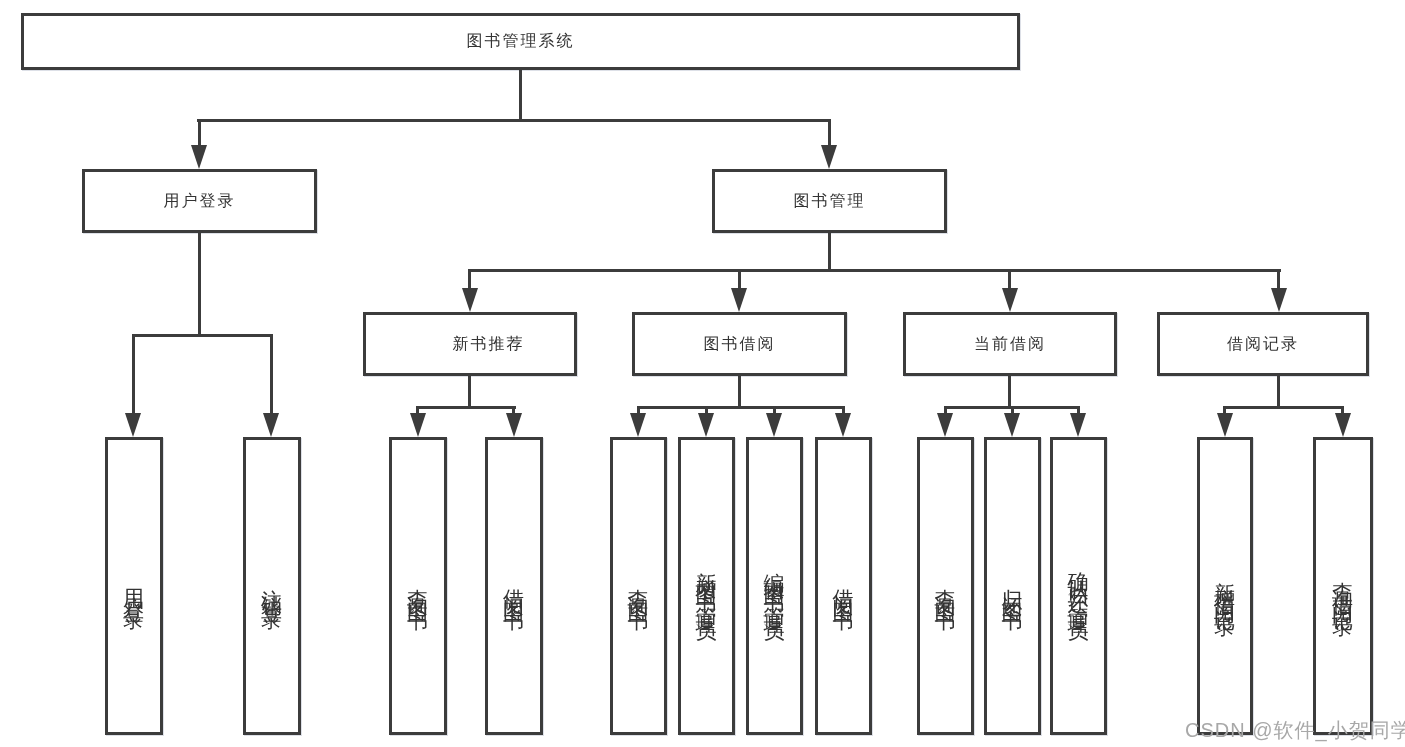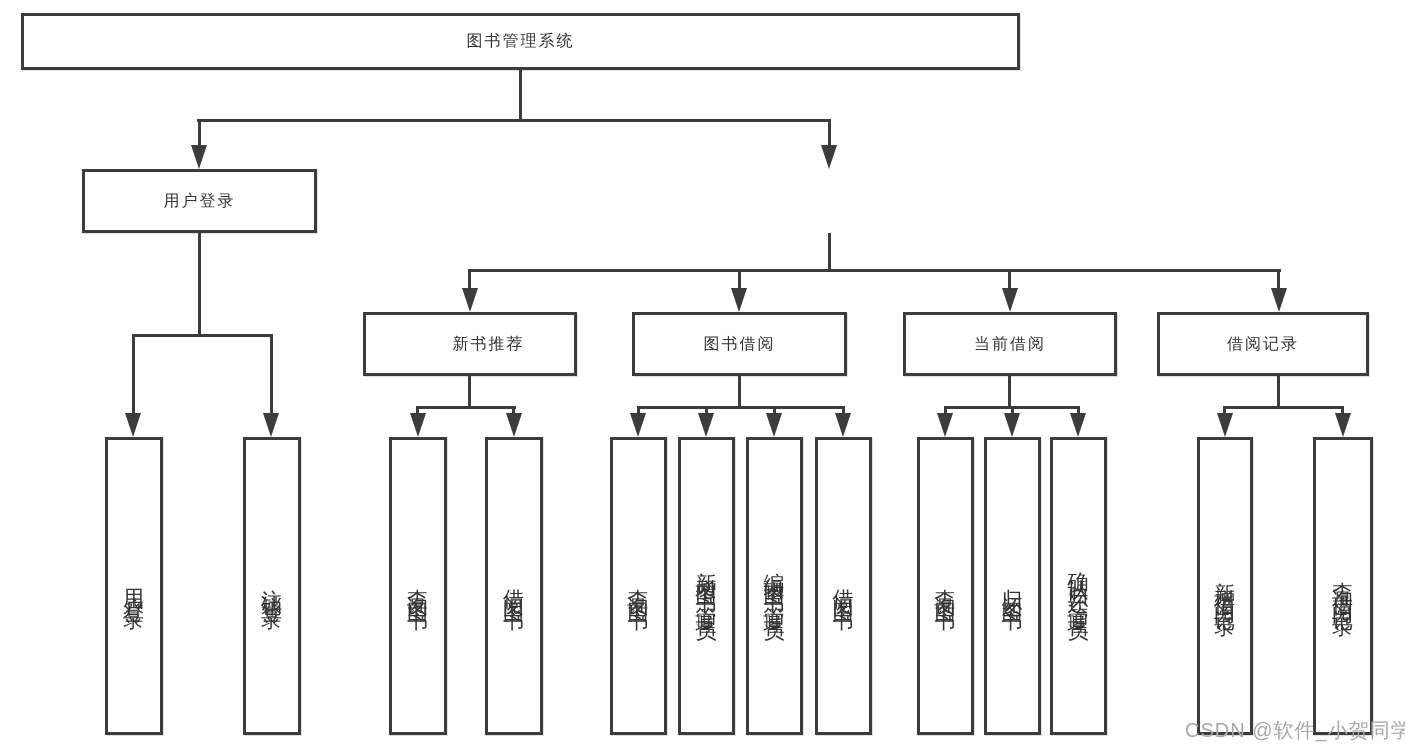--- a/index.html
+++ b/index.html
@@ -49,20 +49,23 @@
 
   <div class="vline" style="left:519px;top:70px;height:51px;"></div>
   <div class="hline" style="left:197px;top:119px;width:634px;"></div>
   <div class="vline" style="left:198px;top:119px;height:30px;"></div>
   <div class="arrow" style="left:191px;top:145px;"></div>
   <div class="vline" style="left:828px;top:119px;height:30px;"></div>
   <div class="arrow" style="left:821px;top:145px;"></div>
 
   <div class="box" style="left:82px;top:169px;width:235px;height:64px;">
     <span>用户登录</span>
+  </div>
+  <div class="box" style="left:712px;top:169px;width:235px;height:64px;">
+    <span>图书管理</span>
   </div>
 
   <div class="vline" style="left:198px;top:233px;height:104px;"></div>
   <div class="hline" style="left:132px;top:334px;width:141px;"></div>
   <div class="vline" style="left:132px;top:334px;height:82px;"></div>
   <div class="arrow" style="left:125px;top:413px;"></div>
   <div class="vline" style="left:270px;top:334px;height:82px;"></div>
   <div class="arrow" style="left:263px;top:413px;"></div>
 
   <div class="vline" style="left:828px;top:233px;height:39px;"></div>

